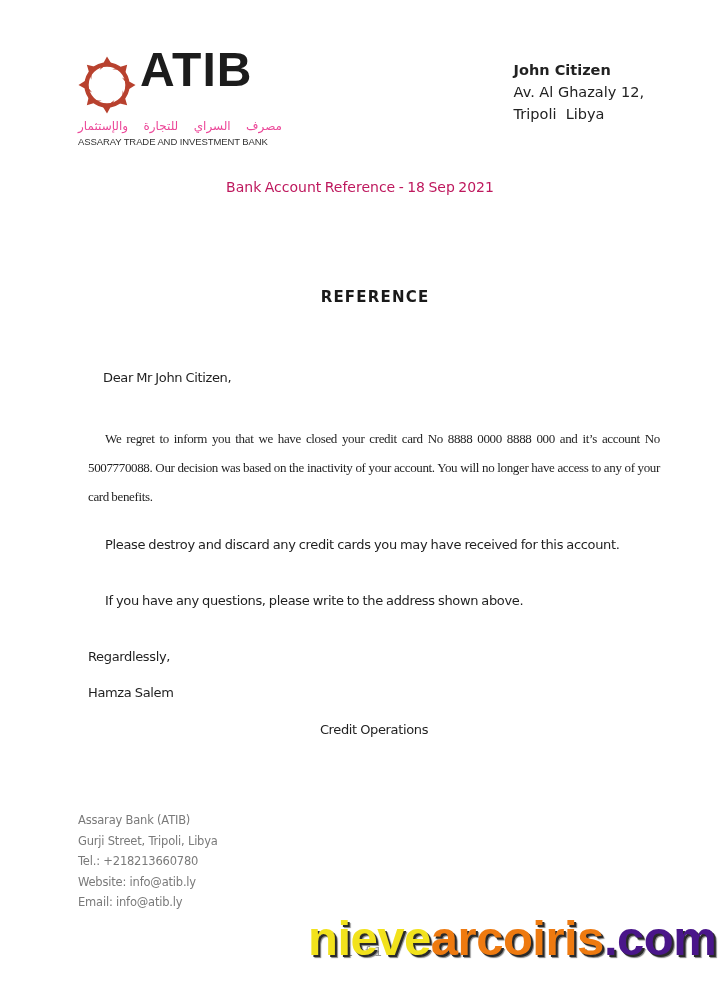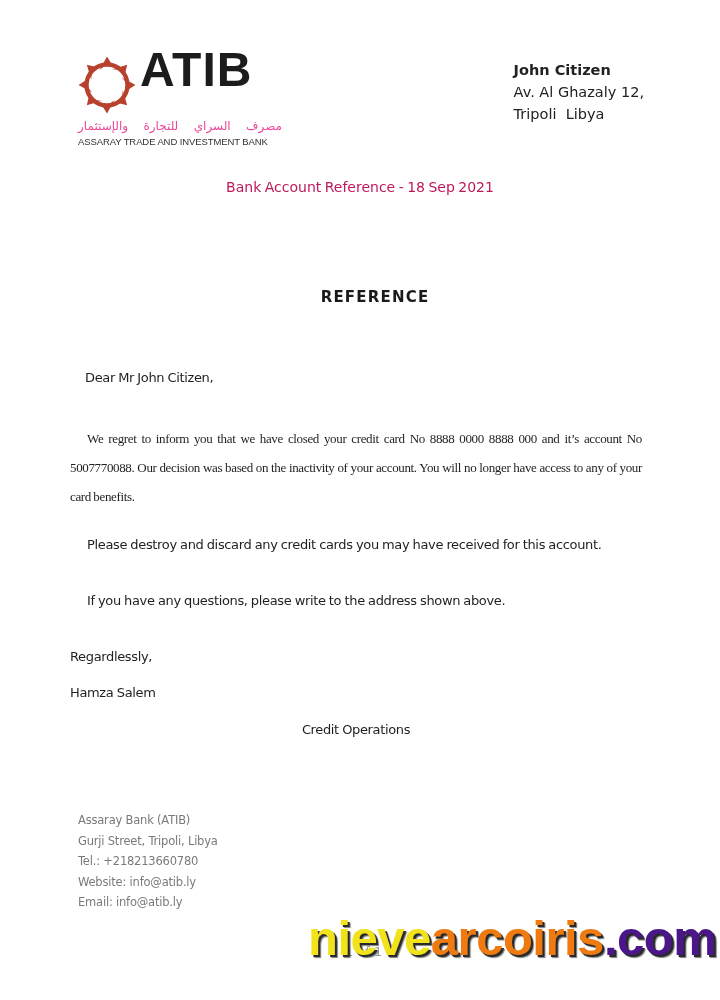--- a/index.html
+++ b/index.html
@@ -94,21 +94,21 @@
       top: 288px;
       text-align: center;
       font-size: 15px;
       font-weight: bold;
       letter-spacing: 1.2px;
       color: #1a1a1a;
     }
 
     
     .body-text {
-      left: 70px;
+      left: 88px;
       width: 572px;
       font-size: 13px;
       color: #1f1f1f;
       letter-spacing: -0.35px;
       word-spacing: -0.5px;
     }
     .salutation { top: 370px; padding-left: 15px; }
     .para1 {
       top: 424px;
       line-height: 29px;

